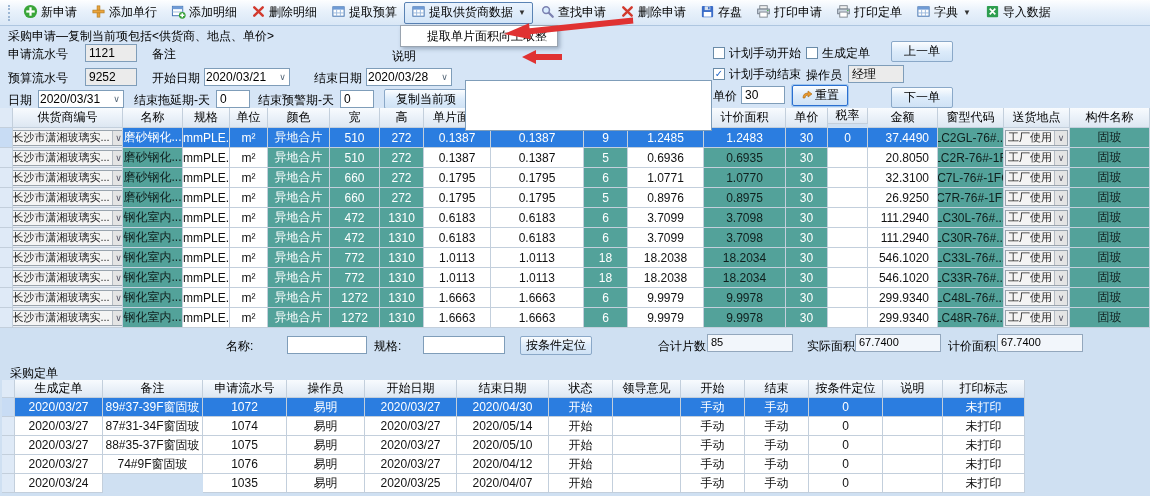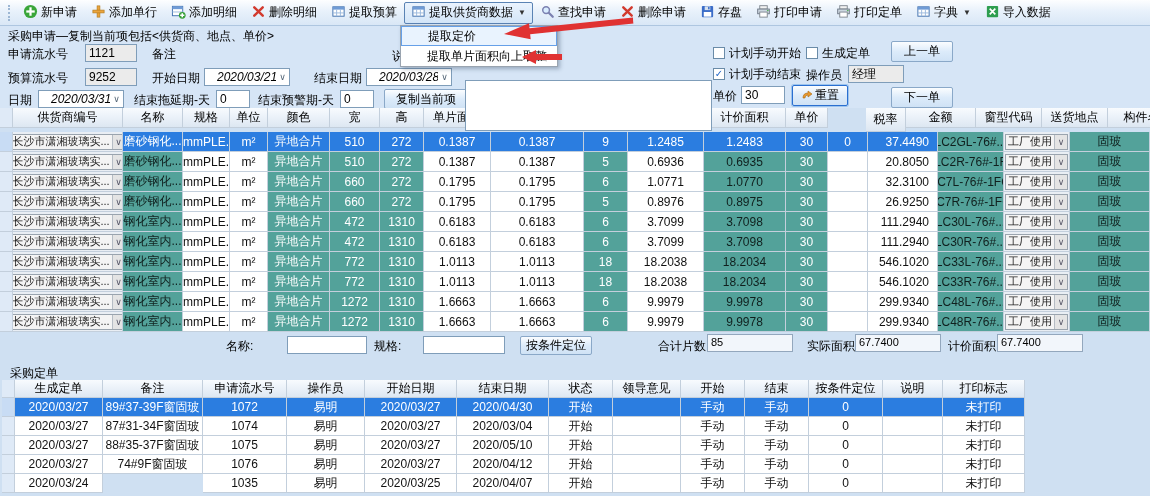--- a/index.html
+++ b/index.html
@@ -15,21 +15,21 @@
   .tb-btn.pressed{border:1px solid #5a83b4;background:linear-gradient(#eaf3fd,#d3e5f8);}
   .tb-btn .lbl{font-size:12px;}
   .tb-arrow{font-size:8px;color:#333;margin-left:2px;}
 
   
   #form-panel{position:absolute;left:0;top:26px;width:1150px;height:82px;background:#d6e5f6;}
   .flabel{position:absolute;height:16px;line-height:16px;white-space:nowrap;}
   .tinput{position:absolute;height:18px;border:1px solid #7f9db9;background:#fff;font-size:12px;padding:0 3px;}
   .tinput.gray{background:#ebebeb;}
   .combo-box{position:absolute;height:18px;border:1px solid #7f9db9;background:#fff;display:flex;align-items:center;}
-  .combo-box .ct{flex:1;padding:0 12px;white-space:nowrap;overflow:hidden;font-style:italic;}
+  .combo-box .ct{flex:1;padding:0 1px;white-space:nowrap;overflow:hidden;}
   .combo-box .ca{width:13px;text-align:center;color:#567;font-size:9px;}
   .btn{position:absolute;border:1px solid #8aa8c8;border-radius:2px;background:linear-gradient(#fbfdff,#dcebfa 50%,#cfe2f5);
     display:flex;align-items:center;justify-content:center;font-size:12px;cursor:default;}
   .chk{position:absolute;display:flex;align-items:center;gap:4px;height:14px;}
   .chk .box{width:12px;height:12px;border:1px solid #6a8ba8;background:#fff;display:flex;align-items:center;justify-content:center;font-size:10px;color:#2468c8;line-height:10px;}
   #desc-textarea{position:absolute;left:465px;top:54px;width:247px;height:51px;border:1px solid #7f9db9;background:#fff;resize:none;z-index:4;}
 
   
   #dropdown-menu{position:absolute;left:400px;top:25px;width:158px;z-index:15;background:#fff;border:1px solid #9aa4b0;box-shadow:2px 2px 4px rgba(40,60,90,.35);}
   .menu-item{height:20px;line-height:20px;padding-left:26px;white-space:nowrap;font-size:12px;}
@@ -247,21 +247,21 @@
         <div class="hcell" style="width: 38px; height: 20px;">单位</div>
         <div class="hcell" style="width: 62px; height: 20px;">颜色</div>
         <div class="hcell" style="width: 50px; height: 20px;">宽</div>
         <div class="hcell" style="width: 44px; height: 20px;">高</div>
         <div class="hcell" style="width: 67px; height: 20px;">单片面积</div>
         <div class="hcell" style="width: 93px; height: 20px;">单片计价面积</div>
         <div class="hcell" style="width: 44px; height: 20px;">数量</div>
         <div class="hcell" style="width: 76px; height: 20px;">实际面积</div>
         <div class="hcell" style="width: 82px; height: 20px;">计价面积</div>
         <div class="hcell" style="width: 42px; height: 20px;">单价</div>
-        <div class="hcell" style="width: 40px; height: 24px; margin-left: 38px;">税率</div>
+        <div class="hcell" style="width: 40px; height: 16px;">税率</div>
         <div class="hcell" style="width: 70px; height: 20px;">金额</div>
         <div class="hcell" style="width: 66px; height: 20px;">窗型代码</div>
         <div class="hcell" style="width: 66px; height: 20px;">送货地点</div>
         <div class="hcell" style="width: 80px; height: 20px;">构件名称</div>
       </div>
       <div class="grow">
         <div class="gcell" style="width: 13px; height: 20px; background: rgb(200, 220, 244);"></div>
         <div class="cell ccombo" style="width: 110px; height: 20px;">
           <div class="combo">
             <span class="ct">长沙市潇湘玻璃实...</span>
@@ -620,21 +620,21 @@
         <div class="cell plain sel" style="width: 60px; height: 19px;"></div>
         <div class="cell plain sel" style="width: 82px; height: 19px;">未打印</div>
       </div>
       <div class="grow">
         <div class="gcell" style="width: 13px; height: 19px;"></div>
         <div class="cell plain" style="width: 88px; height: 19px;">2020/03/27</div>
         <div class="cell plain" style="width: 100px; height: 19px;">87#31-34F窗固玻</div>
         <div class="cell plain" style="width: 84px; height: 19px;">1074</div>
         <div class="cell plain" style="width: 78px; height: 19px;">易明</div>
         <div class="cell plain" style="width: 92px; height: 19px;">2020/03/27</div>
-        <div class="cell plain" style="width: 92px; height: 19px;">2020/03/04</div>
+        <div class="cell plain" style="width: 92px; height: 19px;">2020/05/14</div>
         <div class="cell plain" style="width: 64px; height: 19px;">开始</div>
         <div class="cell plain" style="width: 68px; height: 19px;"></div>
         <div class="cell plain" style="width: 64px; height: 19px;">手动</div>
         <div class="cell plain" style="width: 64px; height: 19px;">手动</div>
         <div class="cell plain" style="width: 74px; height: 19px;">0</div>
         <div class="cell plain" style="width: 60px; height: 19px;"></div>
         <div class="cell plain" style="width: 82px; height: 19px;">未打印</div>
       </div>
       <div class="grow">
         <div class="gcell" style="width: 13px; height: 19px;"></div>
@@ -695,21 +695,20 @@
         <div class="cell plain" style="width: 68px; height: 8px;"></div>
         <div class="cell plain" style="width: 64px; height: 8px;"></div>
         <div class="cell plain" style="width: 64px; height: 8px;"></div>
         <div class="cell plain" style="width: 74px; height: 8px;"></div>
         <div class="cell plain" style="width: 60px; height: 8px;"></div>
         <div class="cell plain" style="width: 82px; height: 8px;"></div>
       </div>
     </div>
 
   <div id="dropdown-menu">
-    <div class="menu-item hl">提取定价</div>
     <div class="menu-item">提取单片面积向上取整</div>
   </div>
 
   <svg class="ann-arrow" style="left:504px;top:24px;width:130px;height:20px;transform:rotate(-6deg);transform-origin:0 50%;" viewBox="0 0 130 18">
     <polygon points="0,9 26,1 26,6 130,6 130,12 26,12 26,17" fill="#e03232"></polygon>
   </svg>
   <svg class="ann-arrow" style="left:522px;top:50px;width:40px;height:14px;" viewBox="0 0 40 14">
     <polygon points="0,7 14,0 14,4 40,4 40,10 14,10 14,14" fill="#e03232"></polygon>
   </svg>
 

